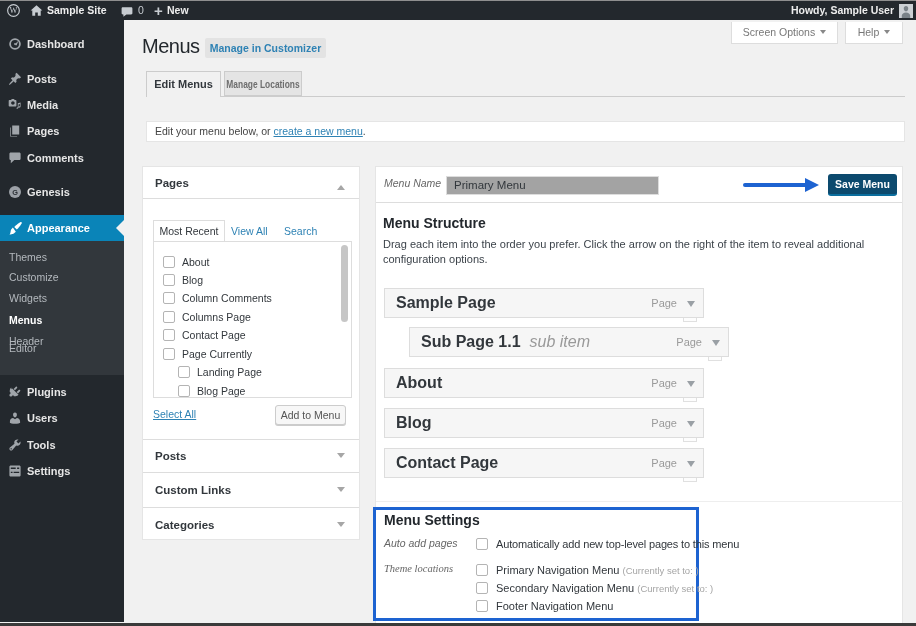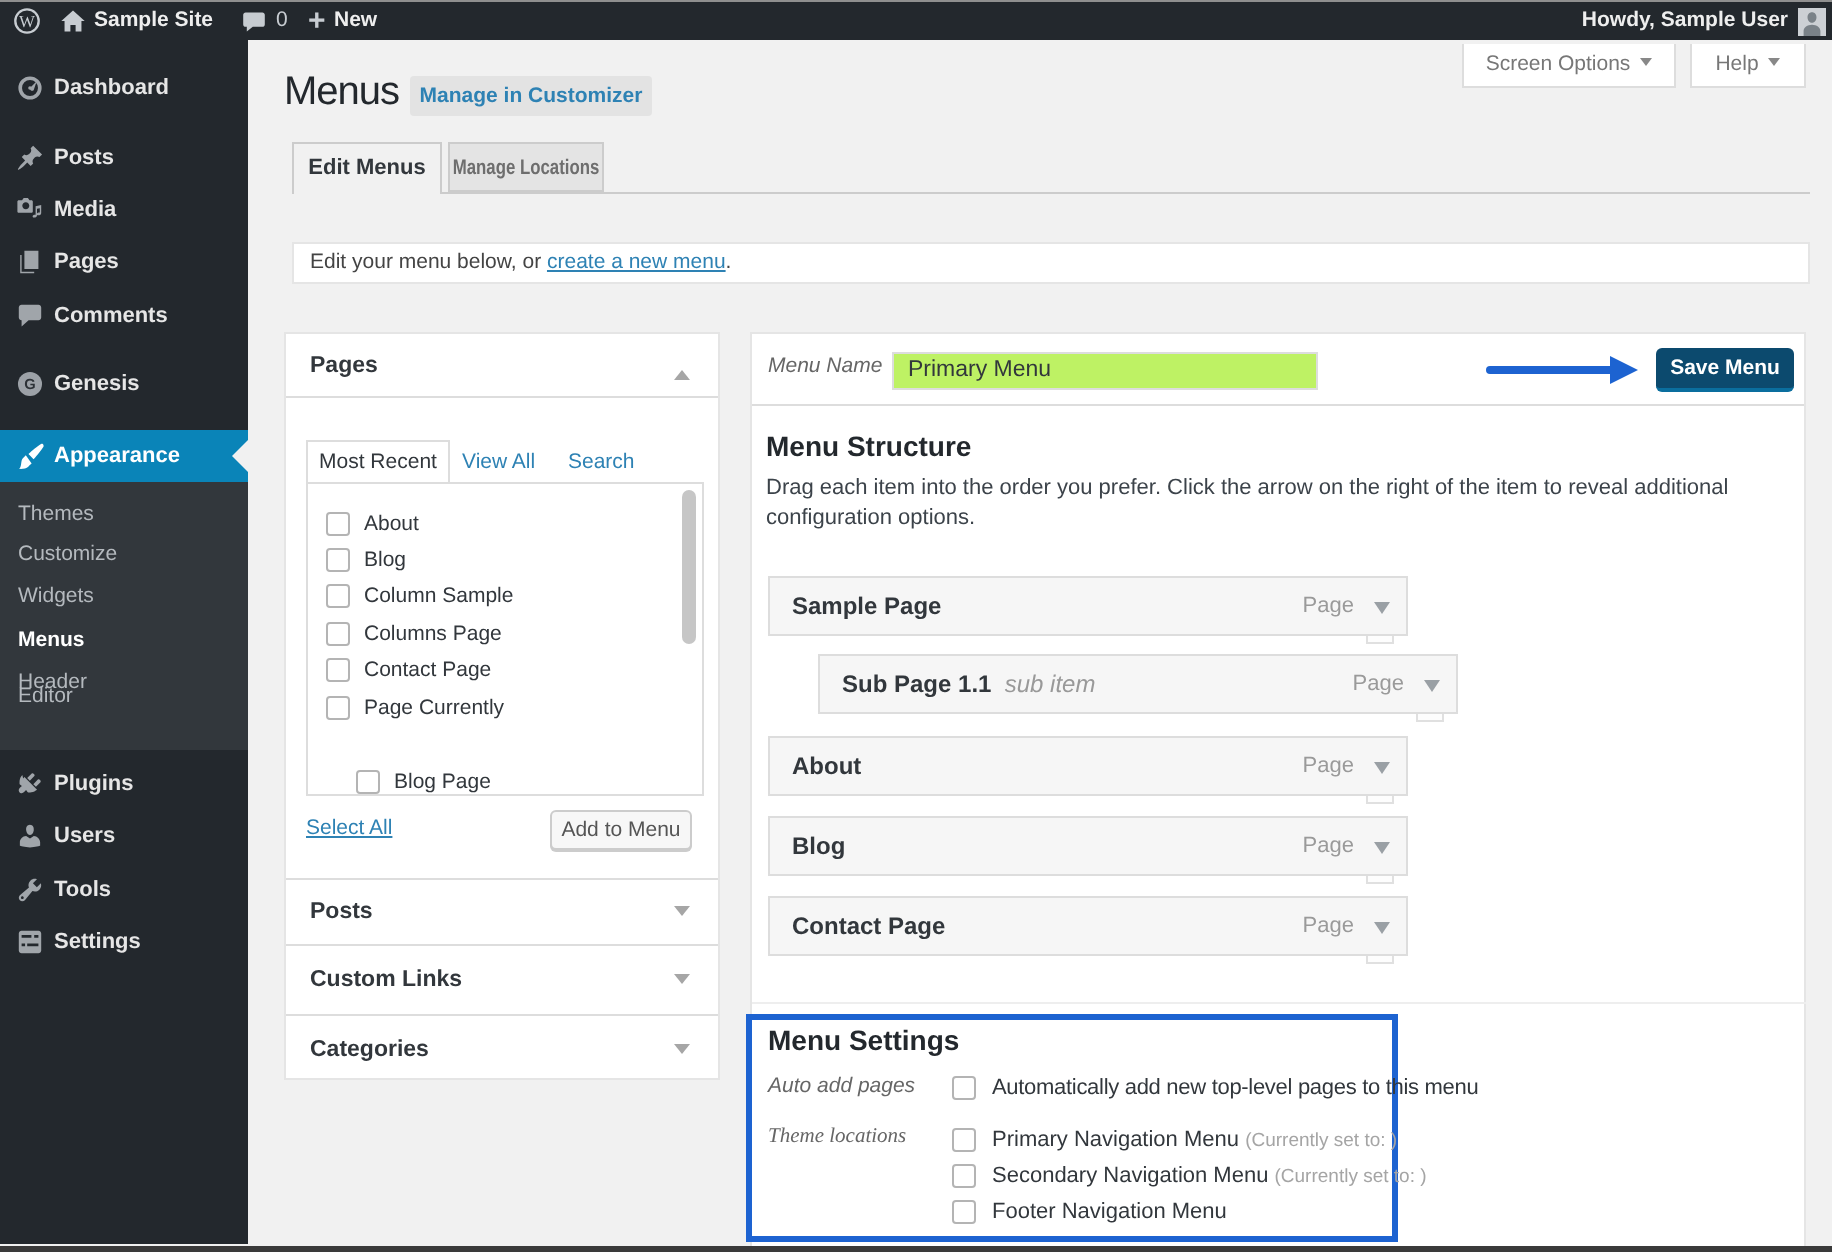--- a/index.html
+++ b/index.html
@@ -61,30 +61,30 @@
 .cb { position:absolute; width:12px; height:12px; background:#fff; border:1px solid #b4b4b4; border-radius:2px; top:50%; transform:translateY(-50%); }
 .cbrow .lbl { position:absolute; top:50%; transform:translateY(-50%); white-space:nowrap; }
 #scrollthumb { position:absolute; right:3px; top:3px; width:7px; height:77px; background:#c6c6c6; border-radius:4px; }
 #selectall { position:absolute; left:10px; top:241px; font-size:10.5px; }
 #addtomenu { position:absolute; left:132px; top:238px; width:71px; height:20px; background:#f7f7f7; border:1px solid #ccc; border-radius:3px; color:#555; font-size:10.5px; text-align:center; line-height:18px; box-shadow:0 1px 0 #ccc; }
 
 
 #rpanel { left:375px; top:166px; width:528px; height:460px; background:#fff; border:1px solid #e5e5e5; border-bottom:none; }
 #mn-row { position:absolute; left:0; top:0; width:526px; height:36px; border-bottom:1px solid #ddd; }
 #mn-label { position:absolute; left:8px; top:10px; font-size:10.5px; font-style:italic; color:#666; }
-#mn-input { position:absolute; left:70px; top:9px; width:213px; height:19px; background:#bef264; border:1px solid #ddd; font-size:11.5px; color:#32373c; line-height:17px; padding-left:7px; }
+#mn-input { position:absolute; left:70px; top:9px; width:213px; height:19px; background:#a3a3a3; border:1px solid #ddd; font-size:11.5px; color:#32373c; line-height:17px; padding-left:7px; }
 #savebtn { position:absolute; left:452px; top:7px; width:69px; height:22px; background:#0c4a6e; border-bottom:2px solid #0a6e9e; border-radius:3px; color:#fff; font-size:10.5px; font-weight:bold; text-align:center; line-height:20px; }
 #arrow-line { position:absolute; left:367px; top:16px; width:66px; height:4px; background:#1d63d1; border-radius:2px; }
 #arrow-head { position:absolute; left:429px; top:11px; width:0; height:0; border:7px solid transparent; border-left:14px solid #1d63d1; border-right:none; }
 
 #ms-head { position:absolute; left:7px; top:48px; font-size:14px; font-weight:bold; color:#23282d; }
 #ms-desc { position:absolute; left:7px; top:70px; font-size:11px; color:#3c434a; line-height:15px; width:505px; }
 
 .mibox { position:absolute; width:320px; height:30px; background:#f6f6f6; border:1px solid #ddd; font-size:11px; }
-.mibox .ttl { position:absolute; left:11px; top:50%; transform:translateY(-51%); font-weight:bold; font-size:12px; color:#32373c; white-space:nowrap; }
+.mibox .ttl { position:absolute; left:11px; top:50%; transform:translateY(-51%); font-weight:bold; font-size:16px; color:#32373c; white-space:nowrap; }
 .mibox .typ { position:absolute; right:26px; top:50%; transform:translateY(-50%); color:#9a9a9a; }
 .mibox .tri { position:absolute; right:8px; top:50%; margin-top:-2px; width:0; height:0; border:4px solid transparent; border-top:6px solid #9aa0a5; }
 .mibox .hang { position:absolute; right:6px; top:29px; width:14px; height:4px; background:#fdfdfd; border:1px solid #e0e0e0; border-top:none; }
 .subtxt { font-style:italic; color:#999; font-weight:normal; }
 
 #sep-settings { position:absolute; left:0px; top:334px; width:527px; height:1px; background:#eee; }
 
 
 #settingsbox { left:373px; top:507px; width:326px; height:114px; border:3px solid #1d63d1; background:transparent; }
 #set-head { position:absolute; left:8px; top:2px; font-size:14px; font-weight:bold; color:#23282d; }
@@ -237,33 +237,37 @@
       <div class="cbrow" style="top:11px;height:18px;width:100%;">
           <span class="cb" style="left:9px;"></span>
           <span class="lbl" style="left:28px;">About</span>
         </div>
       <div class="cbrow" style="top:29px;height:18px;width:100%;">
           <span class="cb" style="left:9px;"></span>
           <span class="lbl" style="left:28px;">Blog</span>
         </div>
       <div class="cbrow" style="top:47px;height:18px;width:100%;">
           <span class="cb" style="left:9px;"></span>
-          <span class="lbl" style="left:28px;">Column Sample</span>
+          <span class="lbl" style="left:28px;">Column Comments</span>
         </div>
       <div class="cbrow" style="top:66px;height:18px;width:100%;">
           <span class="cb" style="left:9px;"></span>
           <span class="lbl" style="left:28px;">Columns Page</span>
         </div>
       <div class="cbrow" style="top:84px;height:18px;width:100%;">
           <span class="cb" style="left:9px;"></span>
           <span class="lbl" style="left:28px;">Contact Page</span>
         </div>
       <div class="cbrow" style="top:103px;height:18px;width:100%;">
           <span class="cb" style="left:9px;"></span>
           <span class="lbl" style="left:28px;">Page Currently</span>
+        </div>
+      <div class="cbrow" style="top:121px;height:18px;width:100%;">
+          <span class="cb" style="left:24px;"></span>
+          <span class="lbl" style="left:43px;">Landing Page</span>
         </div>
       <div class="cbrow" style="top:140px;height:18px;width:100%;">
           <span class="cb" style="left:24px;"></span>
           <span class="lbl" style="left:43px;">Blog Page</span>
         </div>
       <div id="scrollthumb"></div>
     </div>
 
     <div id="selectall"><a class="blue" href="#">Select All</a></div>
     <div id="addtomenu">Add to Menu</div>

